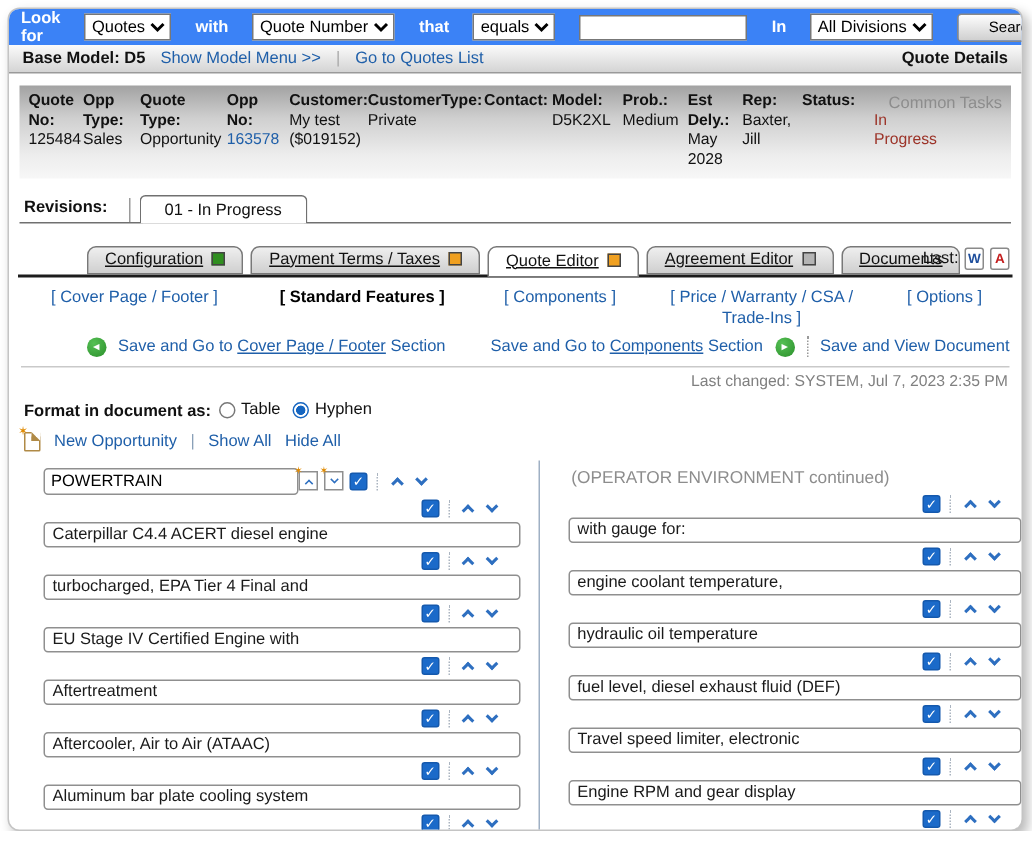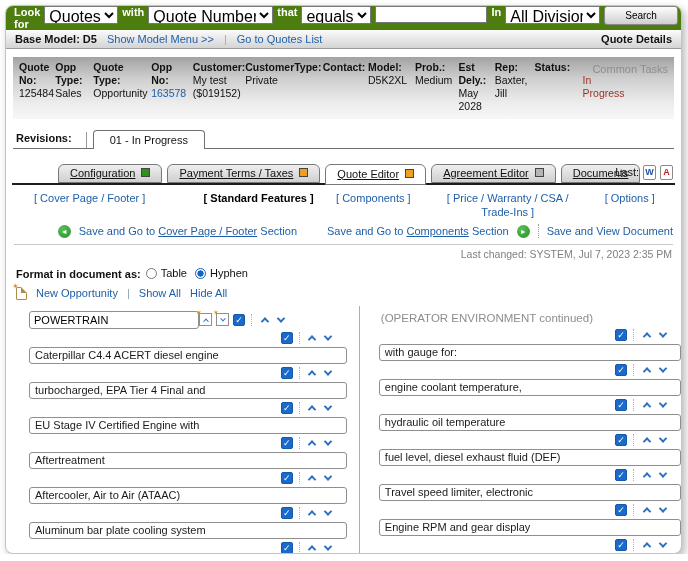--- a/index.html
+++ b/index.html
@@ -1,23 +1,23 @@
 <!DOCTYPE html>
 <html style="--link-blue: #1f5fa9; --status-red: #9c3328; --checkbox-blue: #1b6ac9; --tab-green: #2f8f1f; --tab-orange: #f0a020; --tab-gray: #b4b4b4;"><head>
 <meta charset="utf-8">
 <style>
   * { box-sizing: border-box; }
   html,body { margin:0; padding:0; background:#fff; font-family:"Liberation Sans", sans-serif; font-size:11px; color:#111; }
   .window { width:677px; height:549px; margin:5px 0 0 5px; border:1px solid #c4c4c4; border-radius:8px;
             box-shadow:3px 4px 8px rgba(0,0,0,.28); overflow:hidden; background:#fff; position:relative; }
 
   
-  .searchbar { height:24px; background:#4d7c0f; display:flex; align-items:flex-start; gap:4px; padding:0 8px; }
+  .searchbar { height:24px; background:#3b82f6; display:flex; align-items:center; gap:16px; padding:0 8px; }
   .searchbar .lbl { color:#fff; font-weight:bold; }
-  .searchbar select { height:18px; font-size:16px; font-family:"Liberation Sans",sans-serif; border:1px solid #777; background:#fff; }
+  .searchbar select { height:18px; font-size:11px; font-family:"Liberation Sans",sans-serif; border:1px solid #777; background:#fff; }
   .sel-entity{width:78px}.sel-field{width:125px}.sel-op{width:92px}.sel-div{width:95px}
   .searchbar input[type=text]{ height:17px; width:112px; border:1px solid #777; }
   .search-btn { height:19px; padding:0 20px; font-size:10px; font-family:"Liberation Sans",sans-serif;
                 background:linear-gradient(#fdfdfd,#cfcfcf); border:1px solid #888; border-radius:3px; }
   .print { margin-left:auto; display:flex; align-items:center; cursor:pointer; }
 
   
   .modelbar { height:19px; background:linear-gradient(#fbfbfb,#d4d4d4); border-bottom:1px solid #9a9a9a;
               display:flex; align-items:center; gap:10px; padding:0 9px; }
   .modelbar .bm { font-weight:bold; }
@@ -57,21 +57,21 @@
   .doc-icon { width:13px; height:15px; background:#fff; border:1px solid #8a8a8a; border-radius:2px;
               display:inline-flex; align-items:center; justify-content:center; font-size:9px; font-weight:bold; cursor:pointer; }
   .doc-icon.word::before { content:"W"; color:#1e4e9c; }
   .doc-icon.pdf::before { content:"A"; color:#c41e1e; }
 
   
   .slinks { display:flex; margin:6px 4px 0 4px; align-items:flex-start; }
   .slink { color:var(--link-blue,#1f5fa9); text-align:center; cursor:pointer; line-height:1.3; }
   .slink:nth-child(1){width:160px}.slink:nth-child(2){width:145px}.slink:nth-child(3){width:120px}
   .slink:nth-child(4){width:150px}.slink:nth-child(5){width:95px}
-  .slink.active { color:#000; font-weight:bold; cursor:default;text-align:right; }
+  .slink.active { color:#000; font-weight:bold; cursor:default; }
 
   
   .saverow { display:flex; align-items:center; justify-content:flex-end; gap:8px; margin:5px 8px 0 8px; color:var(--link-blue,#1f5fa9); }
   .gobtn { width:13px; height:13px; border-radius:50%; background:radial-gradient(circle at 35% 30%, #55c054, #2b8f2b);
            display:inline-flex; align-items:center; justify-content:center; cursor:pointer; flex:0 0 auto; }
   .gobtn::before { color:#fff; font-size:7px; line-height:1; }
   .gobtn.left::before { content:"◄"; } .gobtn.right::before { content:"►"; }
   .savelink { cursor:pointer; } .savelink u { text-decoration:underline; }
   .save-gap { width:14px; }
   .dotsep-v { border-left:1px dotted #9a9a9a; height:14px; }

